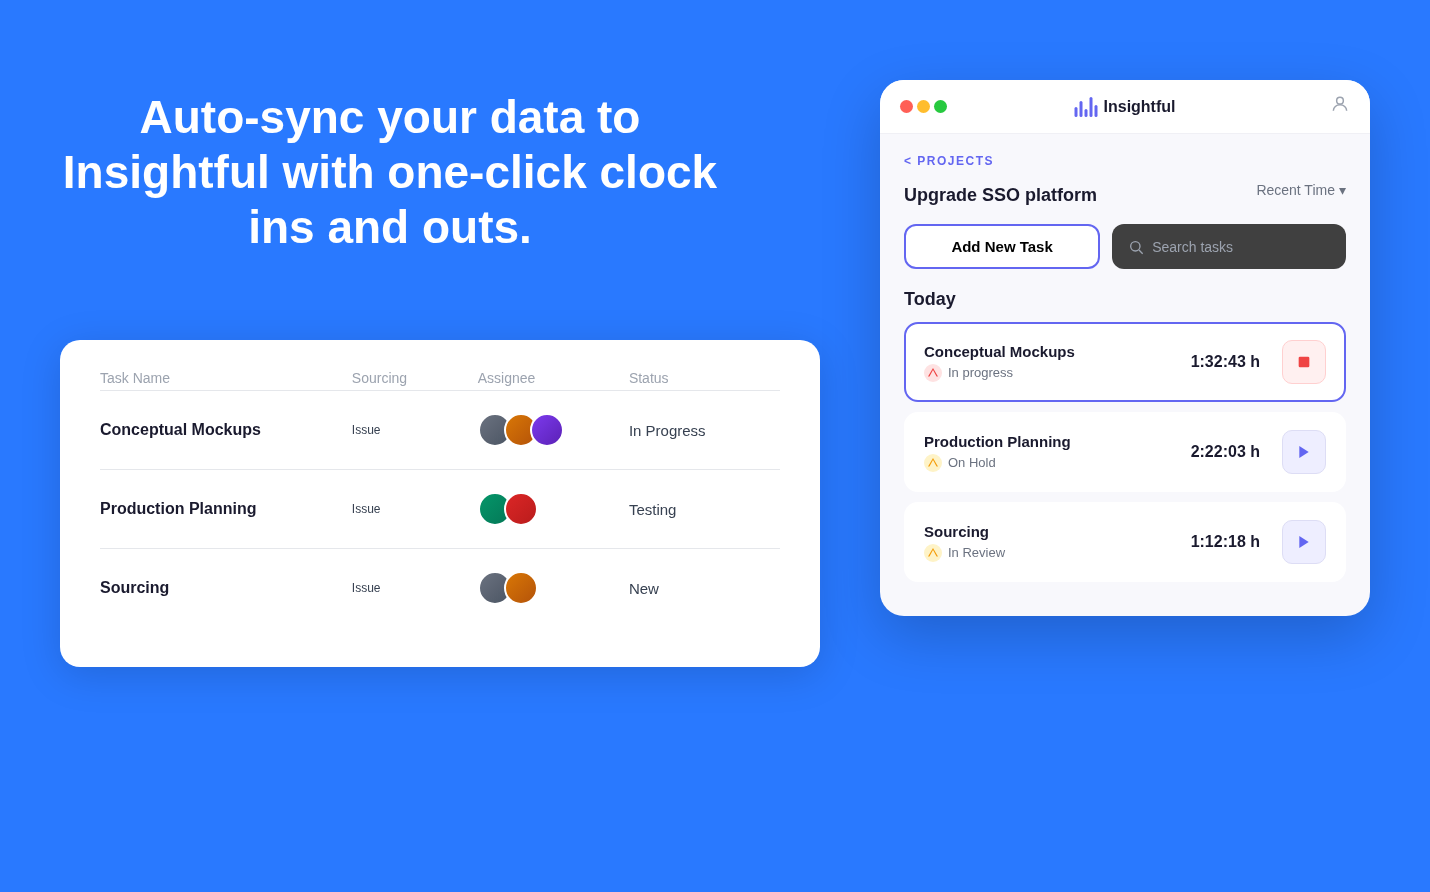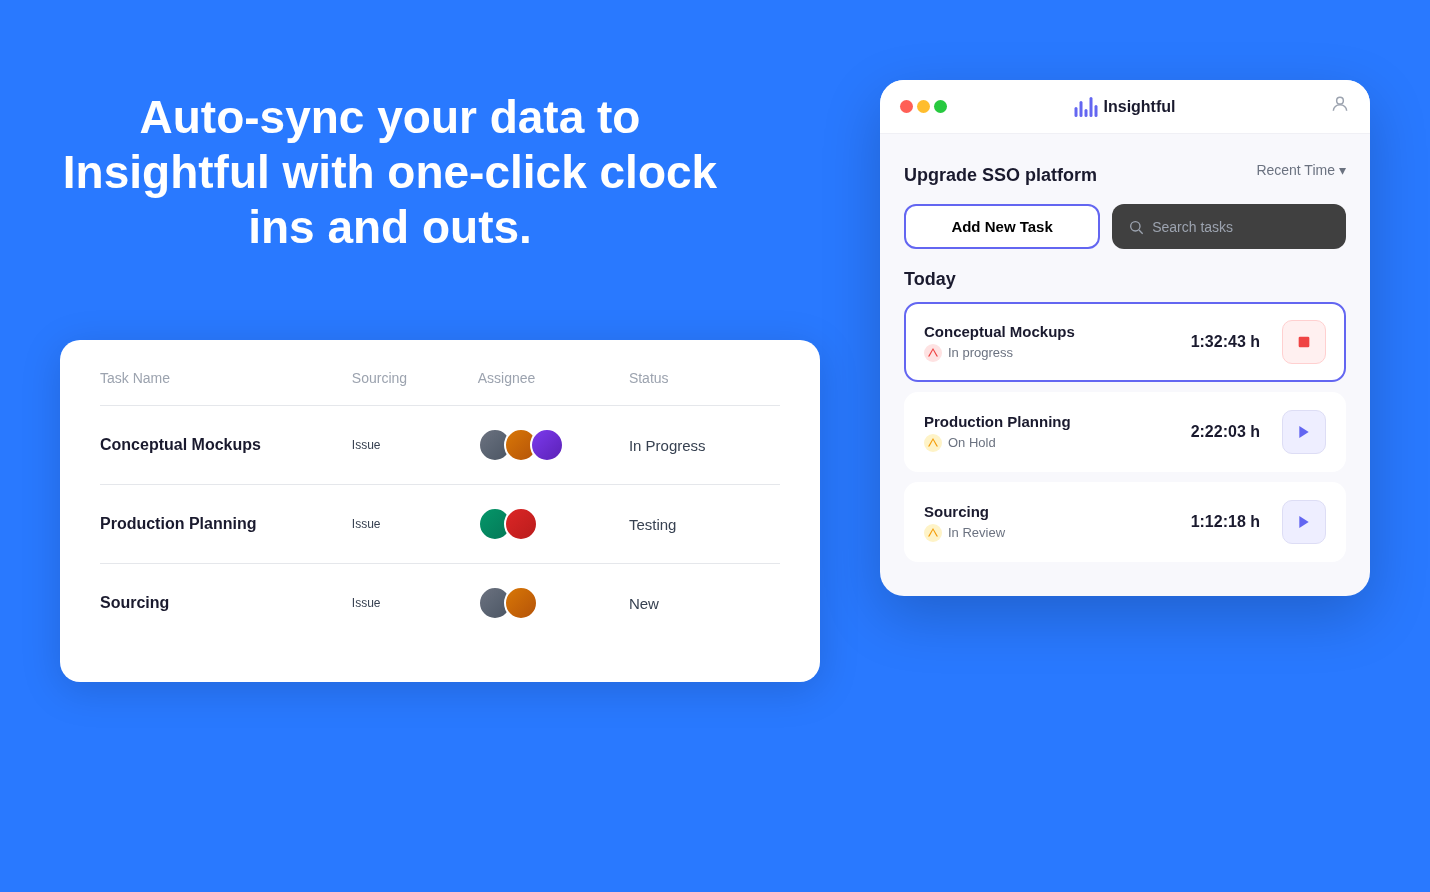--- a/index.html
+++ b/index.html
@@ -33,21 +33,21 @@
       width: 760px;
       background: #fff;
       border-radius: 20px;
       padding: 30px 40px 40px;
       box-shadow: 0 8px 40px rgba(0,0,0,0.15);
     }
 
     .table-header {
       display: grid;
       grid-template-columns: 2fr 1fr 1.2fr 1.2fr;
-      padding-bottom: 19px;
+      padding-bottom: 4px;
       border-bottom: 1px solid #e5e7eb;
     }
 
     .table-header-cell {
       font-size: 14px;
       color: #9ca3af;
       font-weight: 500;
     }
 
     .table-row {
@@ -384,20 +384,21 @@
 
     <div class="user-icon" style="margin-left:auto;">
       <svg width="20" height="20" viewBox="0 0 24 24" fill="none" stroke="#9ca3af" stroke-width="1.8">
         <circle cx="12" cy="8" r="4"></circle>
         <path d="M4 20c0-4 3.6-7 8-7s8 3 8 7"></path>
       </svg>
     </div>
   </div>
 
   <div class="window-content">
+    <div class="projects-back">&lt; PROJECTS</div>
 
     <div class="project-header">
       <div class="project-title">Upgrade SSO platform</div>
       <div class="recent-time">
         <span>Recent Time</span>
         <span>▾</span>
       </div>
     </div>
 
     <div class="action-bar">

